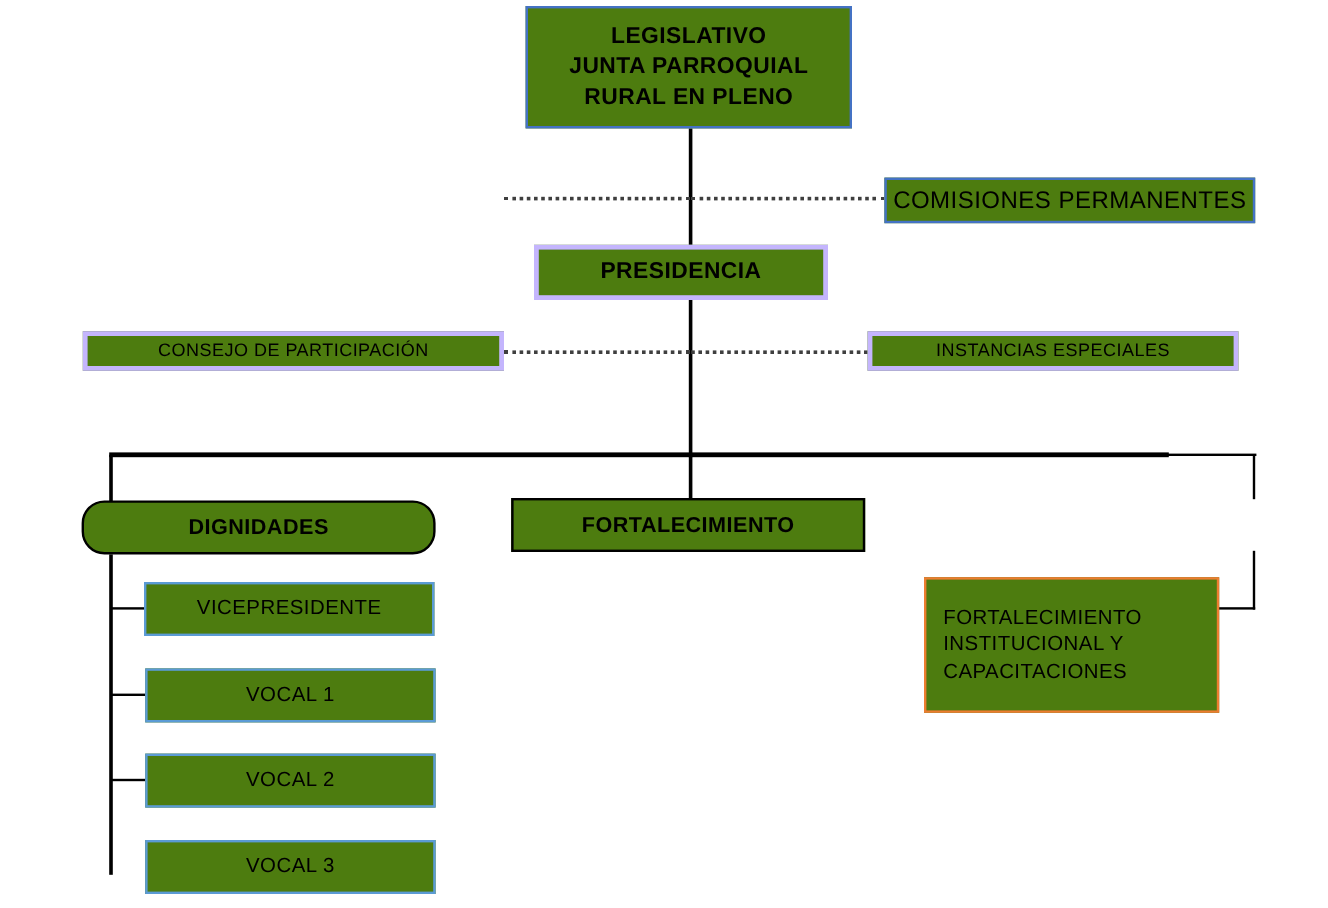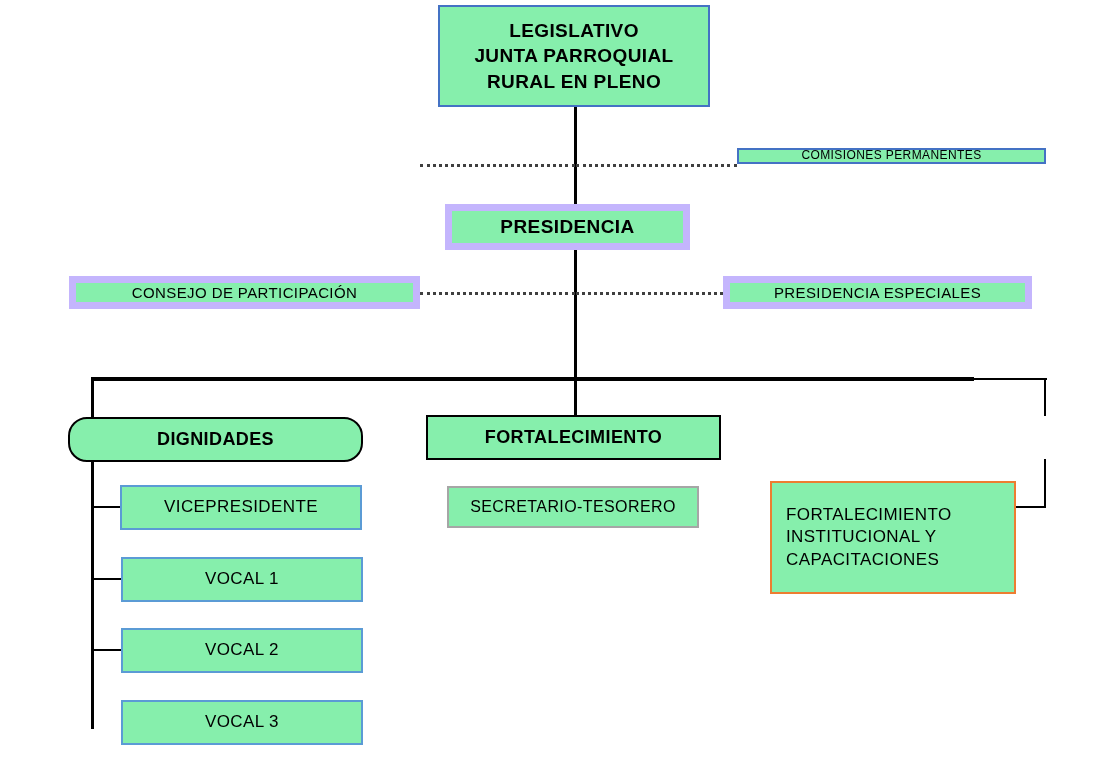--- a/index.html
+++ b/index.html
@@ -17,40 +17,40 @@
     width: 1107px;
     height: 757px;
     background: #ffffff;
     overflow: hidden;
   }
 
   
   .node {
     position: absolute;
     box-sizing: border-box;
-    background: #86efac;
+    background: #4d7c0f;
     display: flex;
     align-items: center;
     justify-content: center;
     text-align: center;
     color: #000000;
     letter-spacing: 0.4px;
     z-index: 5;
   }
   .node .label {
     display: block;
     width: 100%;
     white-space: pre-line;
     line-height: 1.32;
   }
 
   
   .b-blue   { border: 2px solid #4472C4; }
   .b-blue2  { border: 2px solid #5B9BD5; }
-  .b-green  { border: 7px solid #c4b5fd; text-align: center; }
+  .b-green  { border: 4px solid #c4b5fd; text-align: center; }
   .b-black  { border: 2px solid #000000; }
   .b-gray   { border: 2px solid #A6A6A6; }
   .b-orange { border: 2px solid #ED7D31; }
 
   .bold { font-weight: bold; }
   .left-align { justify-content: flex-start; text-align: left; }
   .left-align .label { padding-left: 14px; }
 
   
   .line {
@@ -97,34 +97,34 @@
   <div class="line" style="left:93px; top:578px; width:28px; height:2px;"></div>
   <div class="line" style="left:93px; top:649px; width:28px; height:2px;"></div>
 
   <div class="node b-blue bold" style="left:438px; top:5px; width:272px; height:102px; font-size:19px;">
     <span class="label">LEGISLATIVO
 JUNTA PARROQUIAL
 RURAL EN PLENO</span>
   </div>
 
 
-  <div class="node b-blue" style="left:737px; top:148px; width:309px; height:16px; font-size:12px;">
+  <div class="node b-blue" style="left:737px; top:148px; width:309px; height:38px; font-size:20px;">
     <span class="label">COMISIONES  PERMANENTES</span>
   </div>
 
   <div class="node b-green bold" style="left:445px; top:204px; width:245px; height:46px; font-size:19px;">
     <span class="label">PRESIDENCIA</span>
   </div>
 
   <div class="node b-green" style="left:69px; top:276px; width:351px; height:33px; font-size:15px;">
     <span class="label">CONSEJO  DE  PARTICIPACIÓN</span>
   </div>
 
   <div class="node b-green" style="left:723px; top:276px; width:309px; height:33px; font-size:15px;">
-    <span class="label">PRESIDENCIA  ESPECIALES</span>
+    <span class="label">INSTANCIAS  ESPECIALES</span>
   </div>
 
   <div class="node b-black bold" style="left:68px; top:417px; width:295px; height:45px; font-size:18px;border-radius:19px;">
     <span class="label">DIGNIDADES</span>
   </div>
 
   <div class="node b-black bold" style="left:426px; top:415px; width:295px; height:45px; font-size:18px;">
     <span class="label">FORTALECIMIENTO</span>
   </div>
 
@@ -138,23 +138,20 @@
   </div>
 
   <div class="node b-blue2" style="left:121px; top:628px; width:242px; height:45px; font-size:17px;">
     <span class="label">VOCAL 2</span>
   </div>
 
   <div class="node b-blue2" style="left:121px; top:700px; width:242px; height:45px; font-size:17px;">
     <span class="label">VOCAL 3</span>
   </div>
 
-  <div class="node b-gray" style="left:447px; top:486px; width:252px; height:42px; font-size:16px;">
-    <span class="label">SECRETARIO-TESORERO</span>
-  </div>
 
   <div class="node b-orange left-align" style="left:770px; top:481px; width:246px; height:113px; font-size:17px;">
     <span class="label">FORTALECIMIENTO
 INSTITUCIONAL   Y
 CAPACITACIONES</span>
   </div>
 
 </div>
 
 </body></html>

